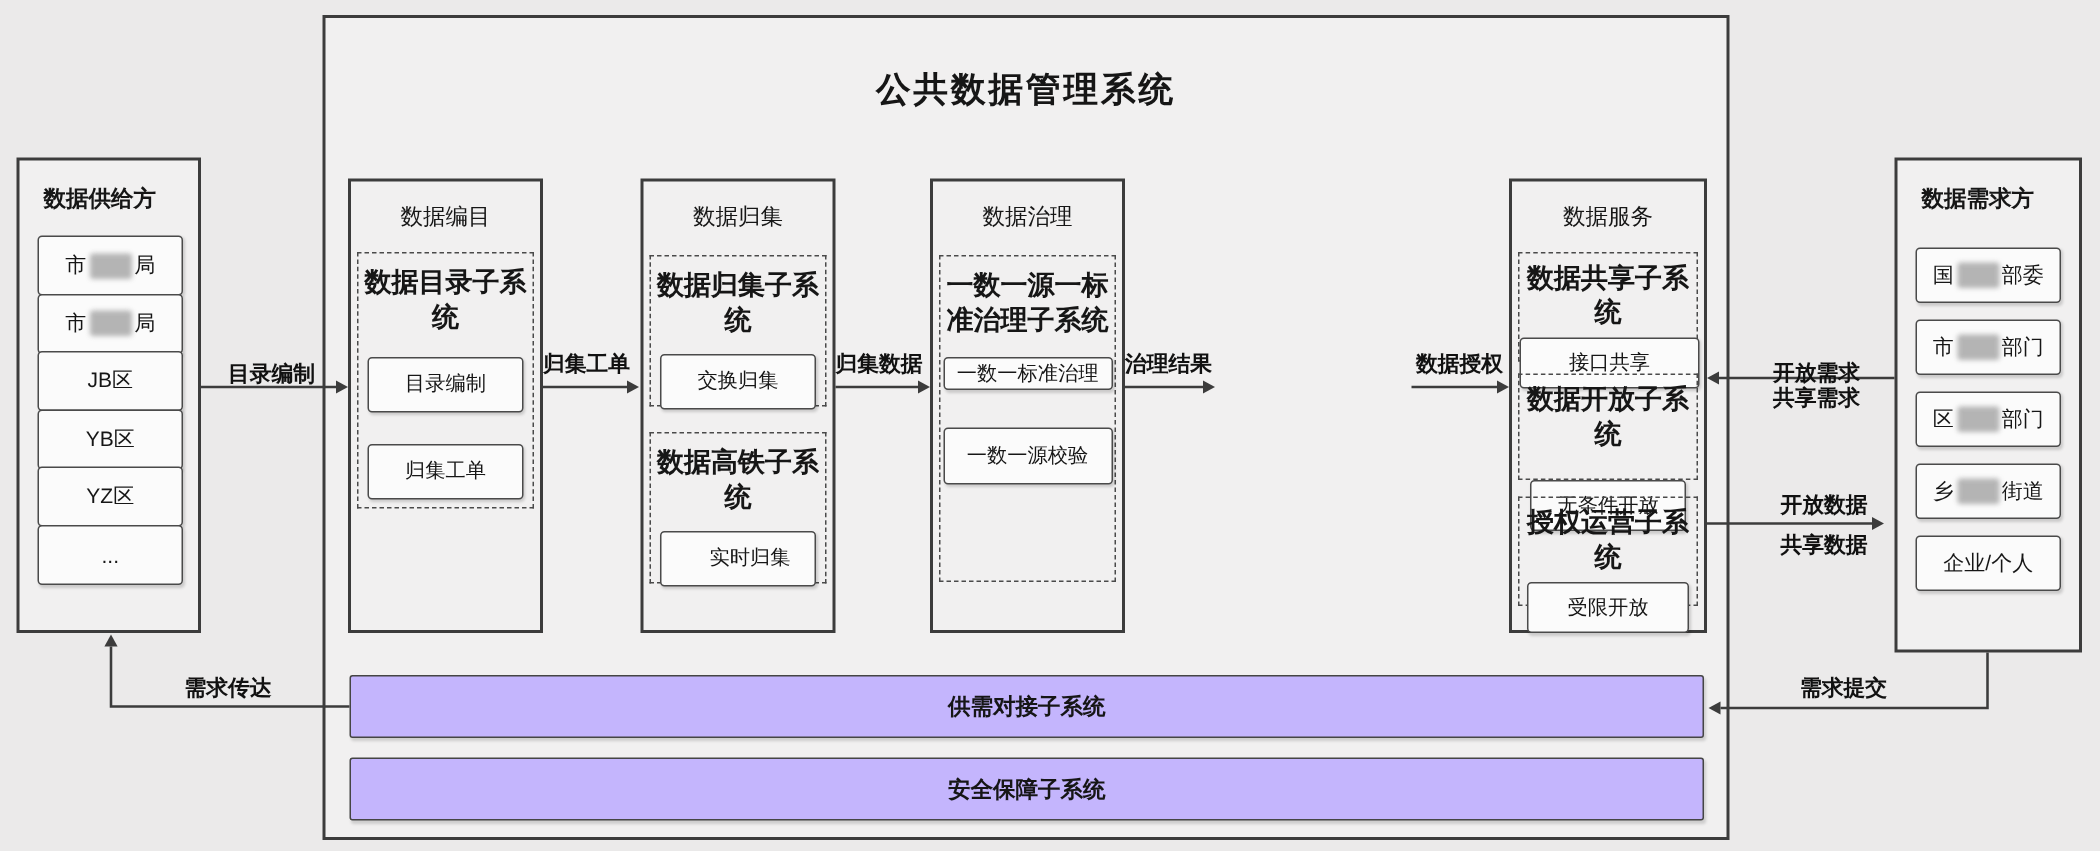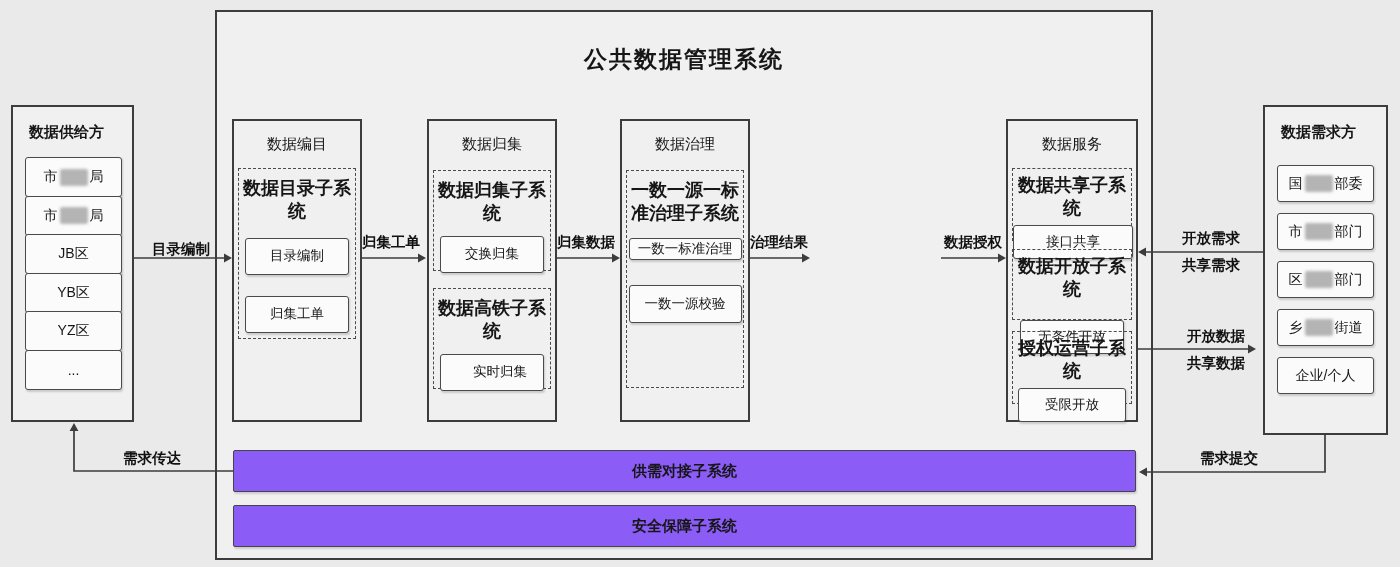--- a/index.html
+++ b/index.html
@@ -62,21 +62,21 @@
   }
   .ibox{
     border:1.5px solid #4a4a4a;border-radius:3px;background:#fbfbfb;
     box-shadow:1px 1.5px 2px rgba(0,0,0,.16);
     display:flex;align-items:center;justify-content:center;
     font-size:13.5px;box-sizing:border-box;margin:0 auto;
   }
   
   .bar{
     position:absolute;left:233px;width:903px;height:42px;
-    border:1.5px solid #454545;border-radius:2px;background:#8b5cf6;
+    border:1.5px solid #454545;border-radius:2px;background:#c4b5fd;
     box-shadow:1px 2px 2px rgba(0,0,0,.15);
     display:flex;align-items:center;justify-content:center;
     font-weight:700;font-size:15px;box-sizing:border-box;
   }
   
   .arrows{position:absolute;left:0;top:0;width:1400px;height:567px;pointer-events:none;}
   .flow-label{
     position:absolute;transform:translateX(-50%);white-space:nowrap;
     font-weight:700;font-size:14.5px;color:#111;
   }
@@ -219,20 +219,20 @@
       <polygon points="69.6,431 78.4,431 74,423"></polygon>
       <polygon points="1147,467.6 1147,476.4 1139,472"></polygon>
     </g>
   </svg>
 
   <div class="flow-label" style="left:181px;top:240px;">目录编制</div>
   <div class="flow-label" style="left:391px;top:233px;">归集工单</div>
   <div class="flow-label" style="left:586px;top:233px;">归集数据</div>
   <div class="flow-label" style="left:779px;top:233px;">治理结果</div>
   <div class="flow-label" style="left:973px;top:233px;">数据授权</div>
-  <div class="flow-label" style="left:1211px;top:229px;text-align:right;">开放需求</div>
+  <div class="flow-label" style="left:1211px;top:239px;text-align:right;">开放需求</div>
   <div class="flow-label" style="left:1211px;top:256px;">共享需求</div>
   <div class="flow-label" style="left:1216px;top:327px;">开放数据</div>
   <div class="flow-label" style="left:1216px;top:354px;">共享数据</div>
   <div class="flow-label" style="left:152px;top:449px;">需求传达</div>
   <div class="flow-label" style="left:1229px;top:449px;">需求提交</div>
 
 </div>
 
 </body></html>

